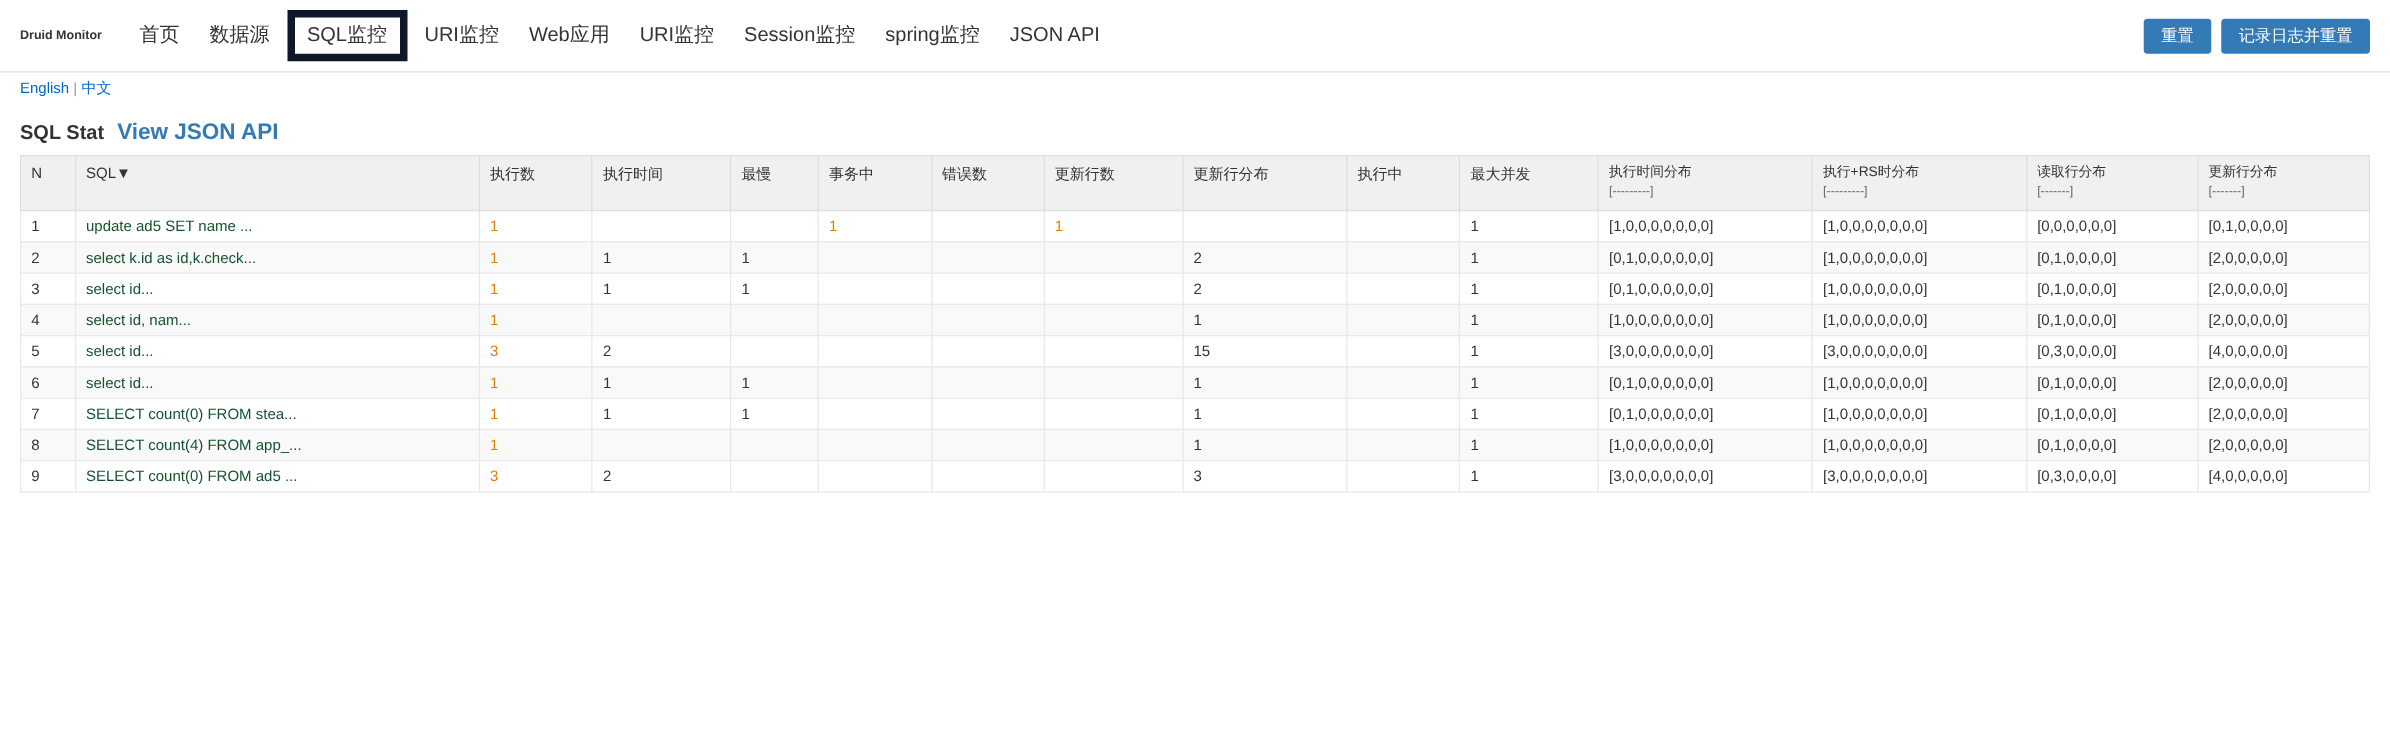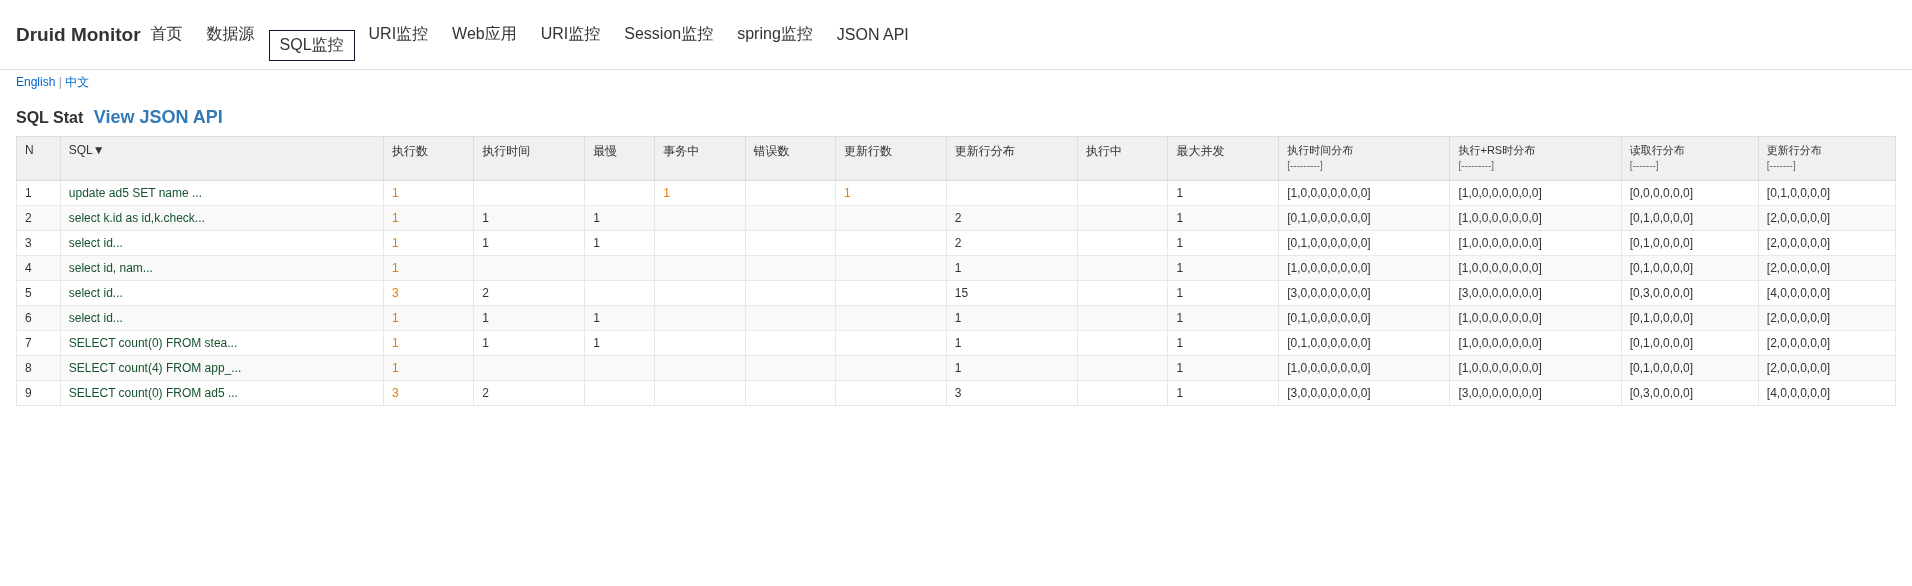--- a/index.html
+++ b/index.html
@@ -7,40 +7,40 @@
 
     
     .header {
       display: flex;
       align-items: center;
       padding: 8px 16px;
       border-bottom: 1px solid #e0e0e0;
       background: #fff;
     }
     .header-brand {
-      font-size: 19px;
+      font-size: 10px;
       font-weight: bold;
       color: #333;
+      margin-right: 20px;
     }
     .nav-items {
       display: flex;
       align-items: center;
       gap: 4px;
       flex: 1;
     }
     .nav-item {
       padding: 4px 10px;
       cursor: pointer;
       color: #333;
       font-size: 16px;
     }
     .nav-item.active {
-      border: 1px solid #0f172a;
-      color: #333;
-      margin-top: 22px;
+      border: 6px solid #0f172a;
+      color: #333;
     }
     .nav-buttons {
       display: flex;
       gap: 8px;
     }
     .btn-reset {
       background: #337ab7;
       color: #fff;
       border: none;
       padding: 5px 14px;
@@ -138,20 +138,24 @@
   <div class="nav-items">
     <span class="nav-item">首页</span>
     <span class="nav-item">数据源</span>
     <span class="nav-item active">SQL监控</span>
     <span class="nav-item">URI监控</span>
     <span class="nav-item">Web应用</span>
     <span class="nav-item">URI监控</span>
     <span class="nav-item">Session监控</span>
     <span class="nav-item">spring监控</span>
     <span class="nav-item">JSON API</span>
+  </div>
+  <div class="nav-buttons">
+    <button class="btn-reset">重置</button>
+    <button class="btn-reset-log">记录日志并重置</button>
   </div>
 </div>
 
 <div class="lang-bar">
   <a>English</a><span> | </span><a>中文</a>
 </div>
 
 <div class="page-title">
   <span>SQL Stat</span>
   <a>View JSON API</a>

